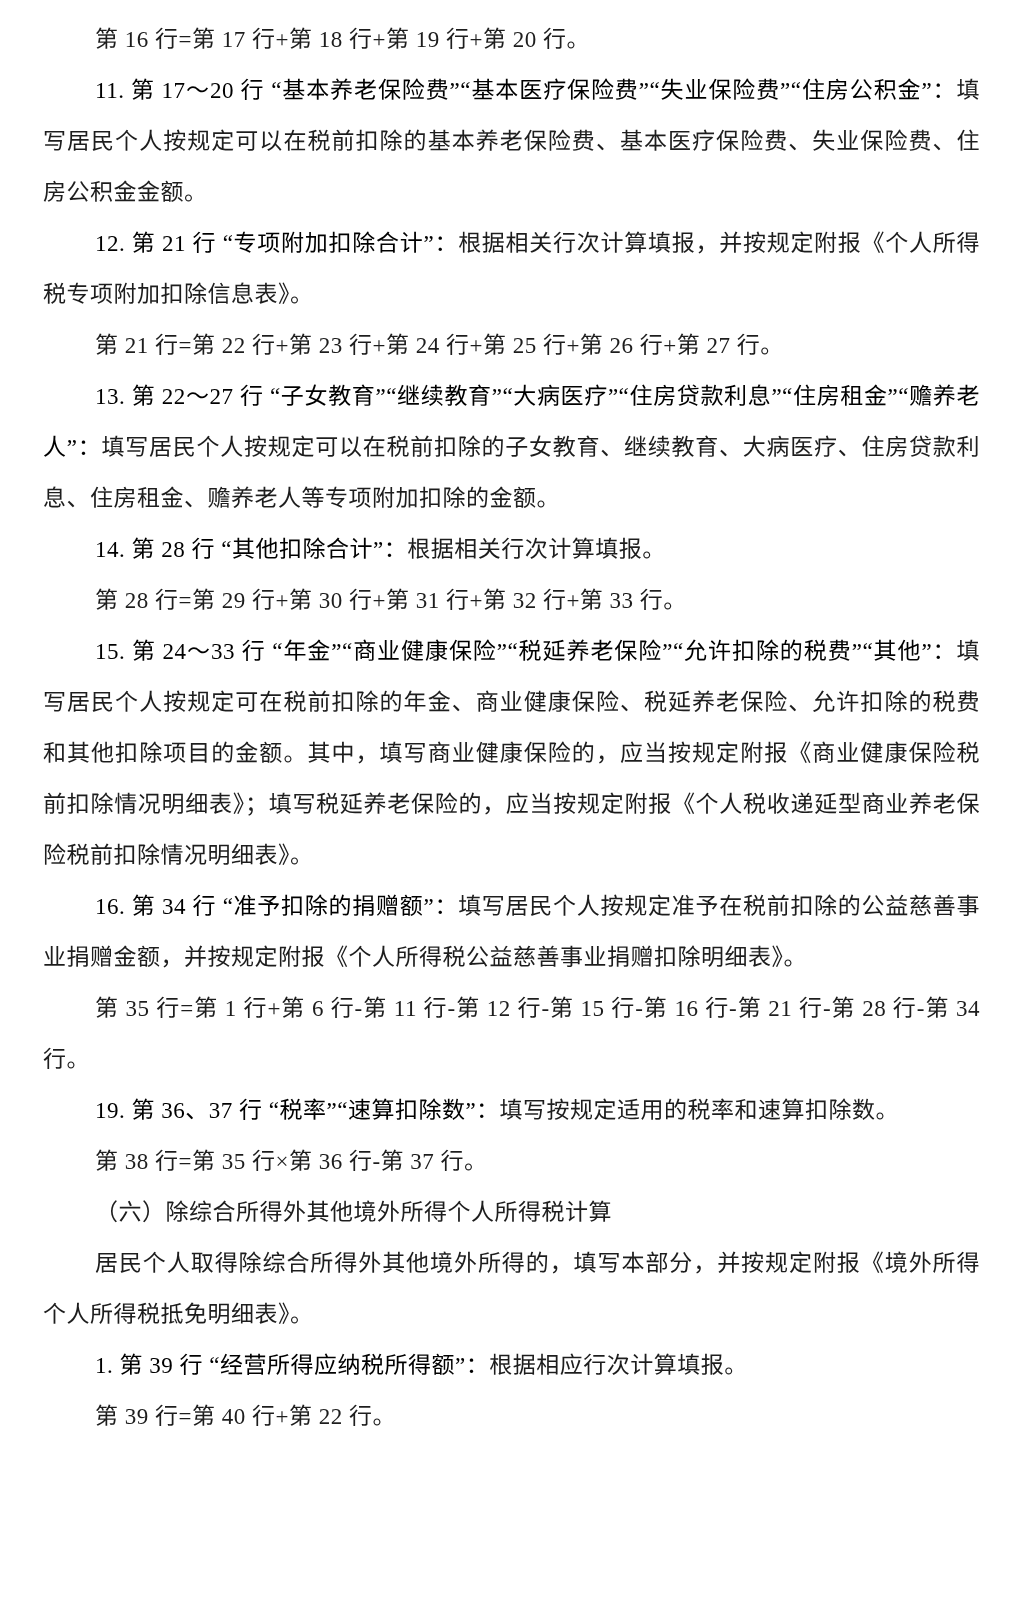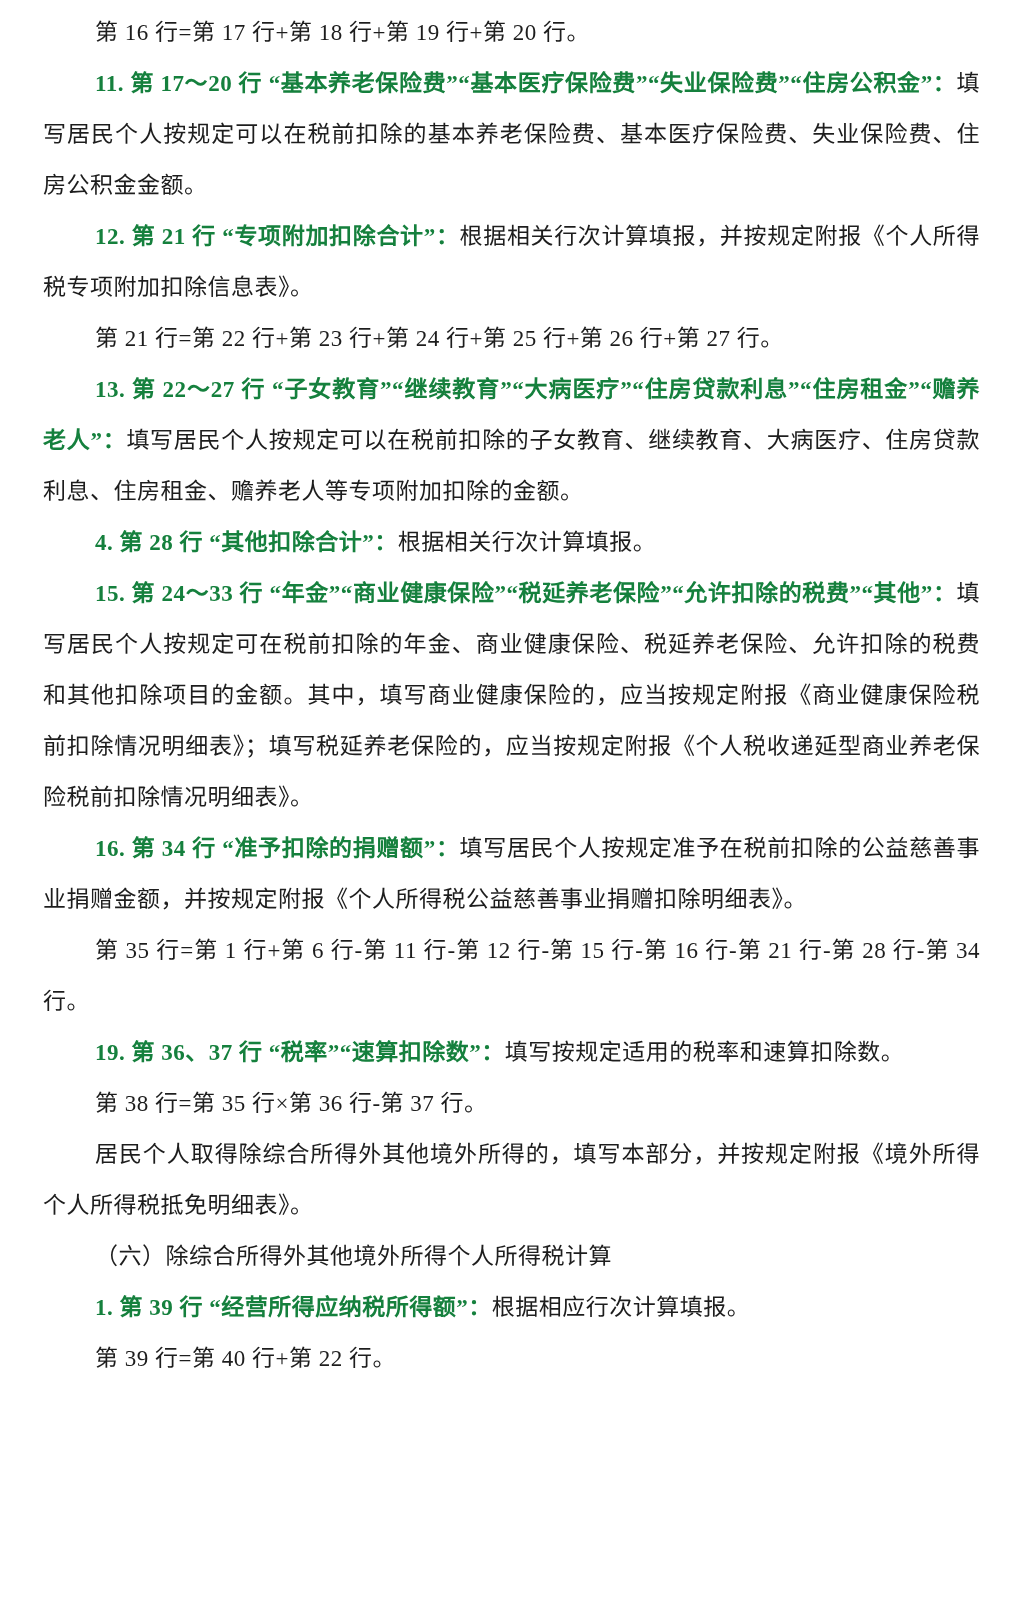--- a/index.html
+++ b/index.html
@@ -9,57 +9,58 @@
   }
   body {
     width: 1022px;
     height: 1602px;
     overflow: hidden;
   }
   .document-page {
     box-sizing: border-box;
     width: 1022px;
     height: 1448px;
-    padding: 7px 42px 0 43px;
+    padding: 14px 42px 0 43px;
     background: #ffffff;
     font-family: "Liberation Serif", "DejaVu Serif", serif;
     color: #1d1d1d;
   }
   .doc-body p {
     margin: 0;
     font-size: 23px;
     line-height: 51px;
     text-align: justify;
     text-justify: inter-ideograph;
     text-indent: 52px;
     letter-spacing: 0.5px;
     word-break: break-all;
   }
   .doc-body .seg.bold {
-    font-weight: 700;
-    color: #15803d;
+    font-weight: 400;
+    color: #000000;
   }
   .doc-body .seg {
     font-weight: 400;
   }
 </style>
 </head>
 <body>
 
 <div class="document-page">
   <div class="doc-body">
       <p><span class="seg">第 16 行=第 17 行+第 18 行+第 19 行+第 20 行。</span></p>
       <p><span class="seg bold">11. 第 17～20 行 “基本养老保险费”“基本医疗保险费”“失业保险费”“住房公积金”：</span><span class="seg">填写居民个人按规定可以在税前扣除的基本养老保险费、基本医疗保险费、失业保险费、住房公积金金额。</span></p>
       <p><span class="seg bold">12. 第 21 行 “专项附加扣除合计”：</span><span class="seg">根据相关行次计算填报，并按规定附报《个人所得税专项附加扣除信息表》。</span></p>
       <p><span class="seg">第 21 行=第 22 行+第 23 行+第 24 行+第 25 行+第 26 行+第 27 行。</span></p>
       <p><span class="seg bold">13. 第 22～27 行 “子女教育”“继续教育”“大病医疗”“住房贷款利息”“住房租金”“赡养老人”：</span><span class="seg">填写居民个人按规定可以在税前扣除的子女教育、继续教育、大病医疗、住房贷款利息、住房租金、赡养老人等专项附加扣除的金额。</span></p>
-      <p><span class="seg bold">4. 第 28 行 “其他扣除合计”：</span><span class="seg">根据相关行次计算填报。</span></p>
+      <p><span class="seg bold">14. 第 28 行 “其他扣除合计”：</span><span class="seg">根据相关行次计算填报。</span></p>
+      <p><span class="seg">第 28 行=第 29 行+第 30 行+第 31 行+第 32 行+第 33 行。</span></p>
       <p><span class="seg bold">15. 第 24～33 行 “年金”“商业健康保险”“税延养老保险”“允许扣除的税费”“其他”：</span><span class="seg">填写居民个人按规定可在税前扣除的年金、商业健康保险、税延养老保险、允许扣除的税费和其他扣除项目的金额。其中，填写商业健康保险的，应当按规定附报《商业健康保险税前扣除情况明细表》；填写税延养老保险的，应当按规定附报《个人税收递延型商业养老保险税前扣除情况明细表》。</span></p>
       <p><span class="seg bold">16. 第 34 行 “准予扣除的捐赠额”：</span><span class="seg">填写居民个人按规定准予在税前扣除的公益慈善事业捐赠金额，并按规定附报《个人所得税公益慈善事业捐赠扣除明细表》。</span></p>
       <p><span class="seg">第 35 行=第 1 行+第 6 行-第 11 行-第 12 行-第 15 行-第 16 行-第 21 行-第 28 行-第 34 行。</span></p>
       <p><span class="seg bold">19. 第 36、37 行 “税率”“速算扣除数”：</span><span class="seg">填写按规定适用的税率和速算扣除数。</span></p>
       <p><span class="seg">第 38 行=第 35 行×第 36 行-第 37 行。</span></p>
+      <p><span class="seg">（六）除综合所得外其他境外所得个人所得税计算</span></p>
       <p><span class="seg">居民个人取得除综合所得外其他境外所得的，填写本部分，并按规定附报《境外所得个人所得税抵免明细表》。</span></p>
-      <p><span class="seg">（六）除综合所得外其他境外所得个人所得税计算</span></p>
       <p><span class="seg bold">1. 第 39 行 “经营所得应纳税所得额”：</span><span class="seg">根据相应行次计算填报。</span></p>
       <p><span class="seg">第 39 行=第 40 行+第 22 行。</span></p>
     </div>
 </div>
 
 </body></html>

